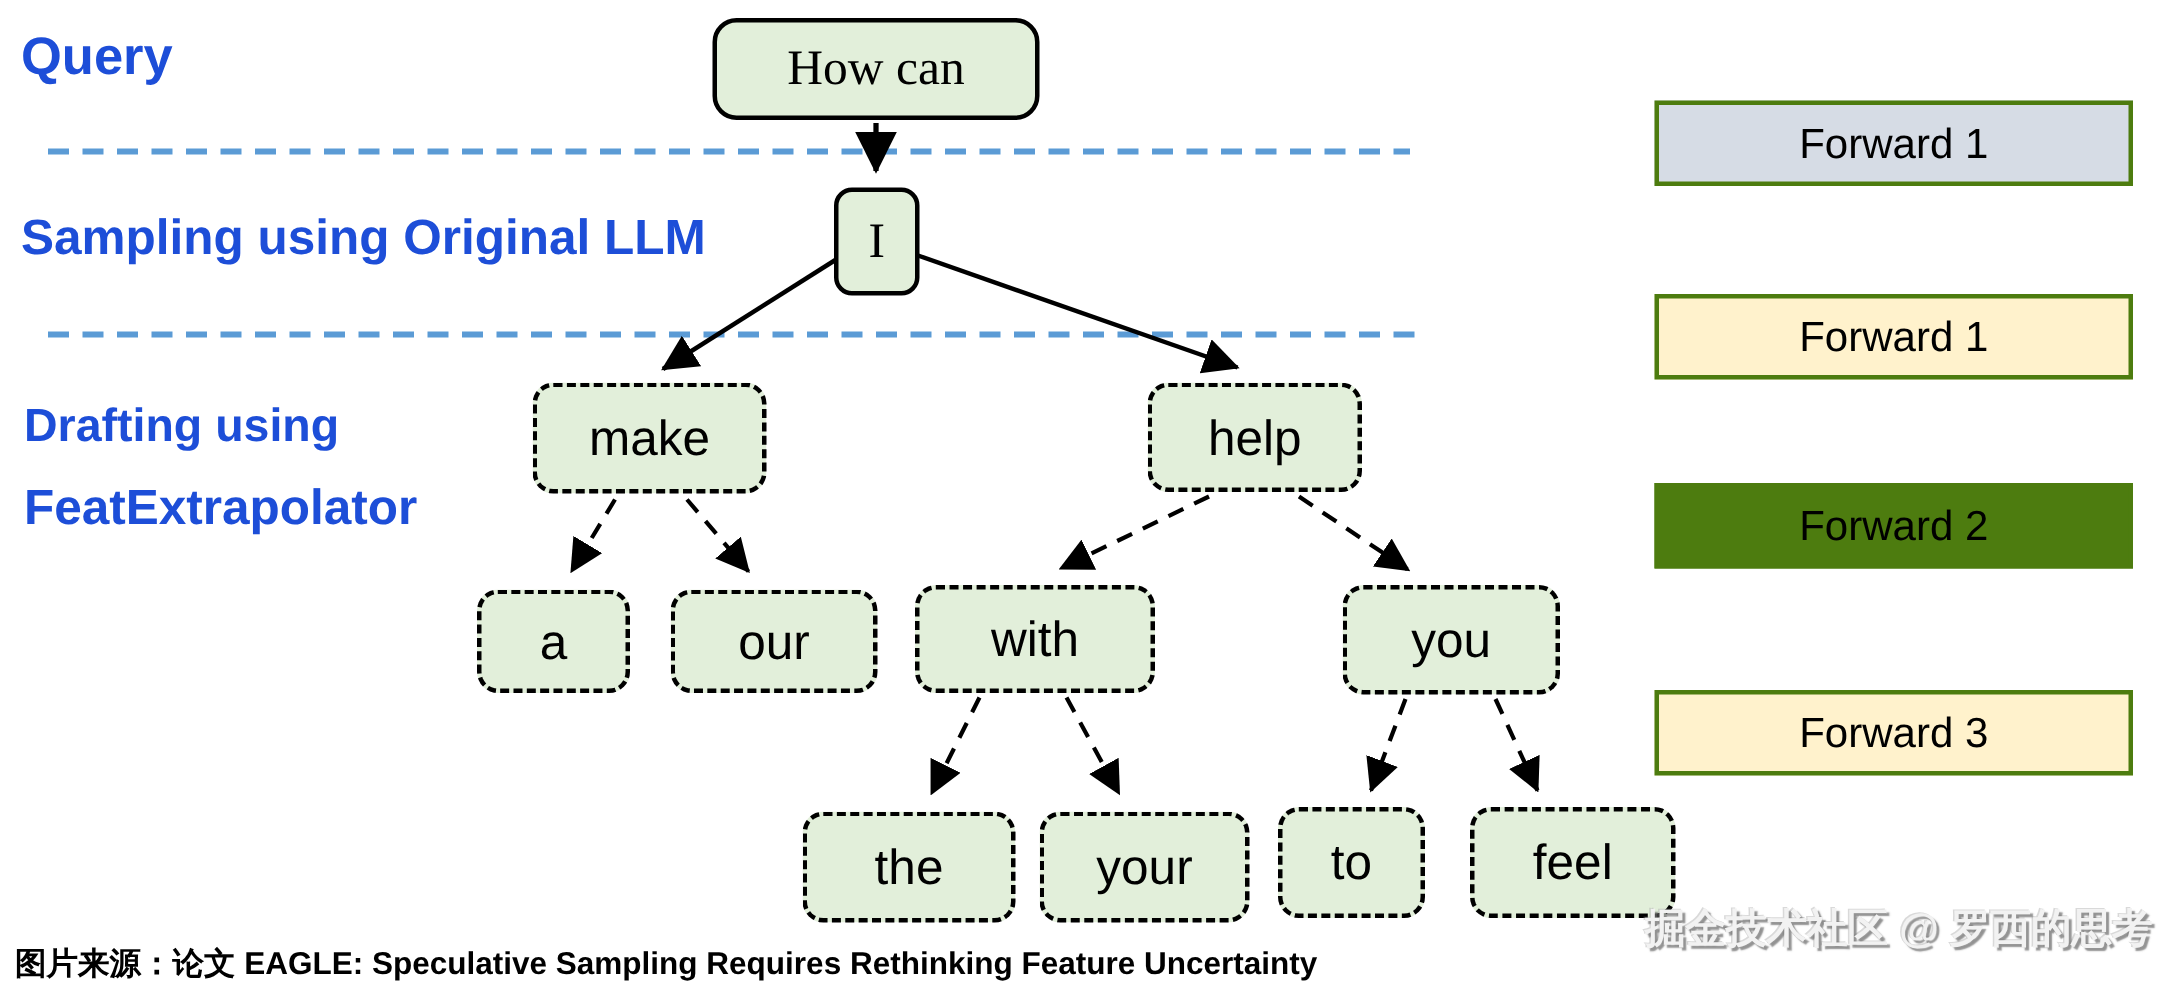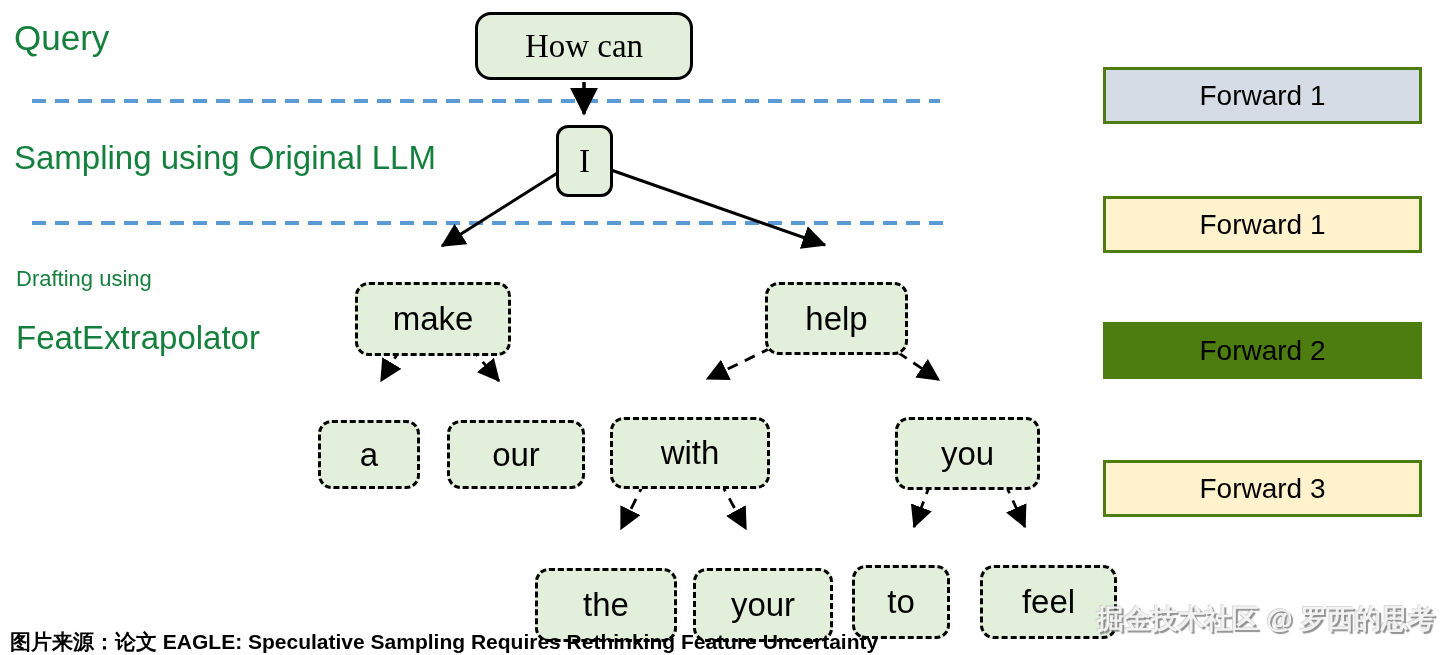--- a/index.html
+++ b/index.html
@@ -12,37 +12,38 @@
     overflow: hidden;
   }
   #edges-layer {
     position: absolute;
     left: 0; top: 0;
     width: 1443px; height: 655px;
     pointer-events: none;
   }
   .stage-label {
     position: absolute;
-    color: #15803d;
+    color: #1d4ed8;
     font-size: 34px;
     letter-spacing: 0px;
     white-space: nowrap;
+    font-weight: bold;
   }
   .node {
     position: absolute;
     background: #e2efda;
     display: flex;
     align-items: center;
     justify-content: center;
     font-size: 33px;
     color: #000000;
     box-sizing: border-box;
   }
   .node.solid  { border: 3px solid #000000; font-family: Liberation Serif, serif; }
-  .node.dashed { border: 3px dashed #000000; margin-top: 27px; }
+  .node.dashed { border: 3px dashed #000000; }
 
   .n-howcan { left: 475px; top: 12px;  width: 218px; height: 68px; border-radius: 16px; }
   .n-i      { left: 556px; top: 125px; width: 57px;  height: 72px; border-radius: 12px; }
   .n-make   { left: 355px; top: 255px; width: 156px; height: 74px; border-radius: 14px; }
   .n-help   { left: 765px; top: 255px; width: 143px; height: 73px; border-radius: 14px; }
   .n-a      { left: 318px; top: 393px; width: 102px; height: 69px; border-radius: 14px; }
   .n-our    { left: 447px; top: 393px; width: 138px; height: 69px; border-radius: 14px; }
   .n-with   { left: 610px; top: 390px; width: 160px; height: 72px; border-radius: 14px; }
   .n-you    { left: 895px; top: 390px; width: 145px; height: 73px; border-radius: 14px; }
   .n-the    { left: 535px; top: 541px; width: 142px; height: 74px; border-radius: 14px; }
@@ -112,21 +113,21 @@
     <line x1="806" y1="331" x2="707" y2="379" stroke="#000000" stroke-width="2.8" stroke-dasharray="11 8" marker-end="url(#arrow)"></line>
     <line x1="866" y1="331" x2="939" y2="380" stroke="#000000" stroke-width="2.8" stroke-dasharray="11 8" marker-end="url(#arrow)"></line>
     <line x1="653" y1="465" x2="621" y2="529" stroke="#000000" stroke-width="2.8" stroke-dasharray="11 8" marker-end="url(#arrow)"></line>
     <line x1="711" y1="465" x2="746" y2="529" stroke="#000000" stroke-width="2.8" stroke-dasharray="11 8" marker-end="url(#arrow)"></line>
     <line x1="937" y1="466" x2="914" y2="527" stroke="#000000" stroke-width="2.8" stroke-dasharray="11 8" marker-end="url(#arrow)"></line>
     <line x1="997" y1="466" x2="1025" y2="527" stroke="#000000" stroke-width="2.8" stroke-dasharray="11 8" marker-end="url(#arrow)"></line>
   </svg>
 
   <div class="stage-label" style="left:14px; top:18px; font-size:35px;">Query</div>
   <div class="stage-label" style="left:14px; top:139px; font-size:33px;">Sampling using Original LLM</div>
-  <div class="stage-label" style="left:16px; top:266px; font-size:22px;">Drafting using</div>
+  <div class="stage-label" style="left:16px; top:266px; font-size:31px;">Drafting using</div>
   <div class="stage-label" style="left:16px; top:319px; font-size:33px;">FeatExtrapolator</div>
 
   <div class="node solid n-howcan">How can</div>
   <div class="node solid n-i">I</div>
   <div class="node dashed n-make">make</div>
   <div class="node dashed n-help">help</div>
   <div class="node dashed n-a">a</div>
   <div class="node dashed n-our">our</div>
   <div class="node dashed n-with">with</div>
   <div class="node dashed n-you">you</div>

